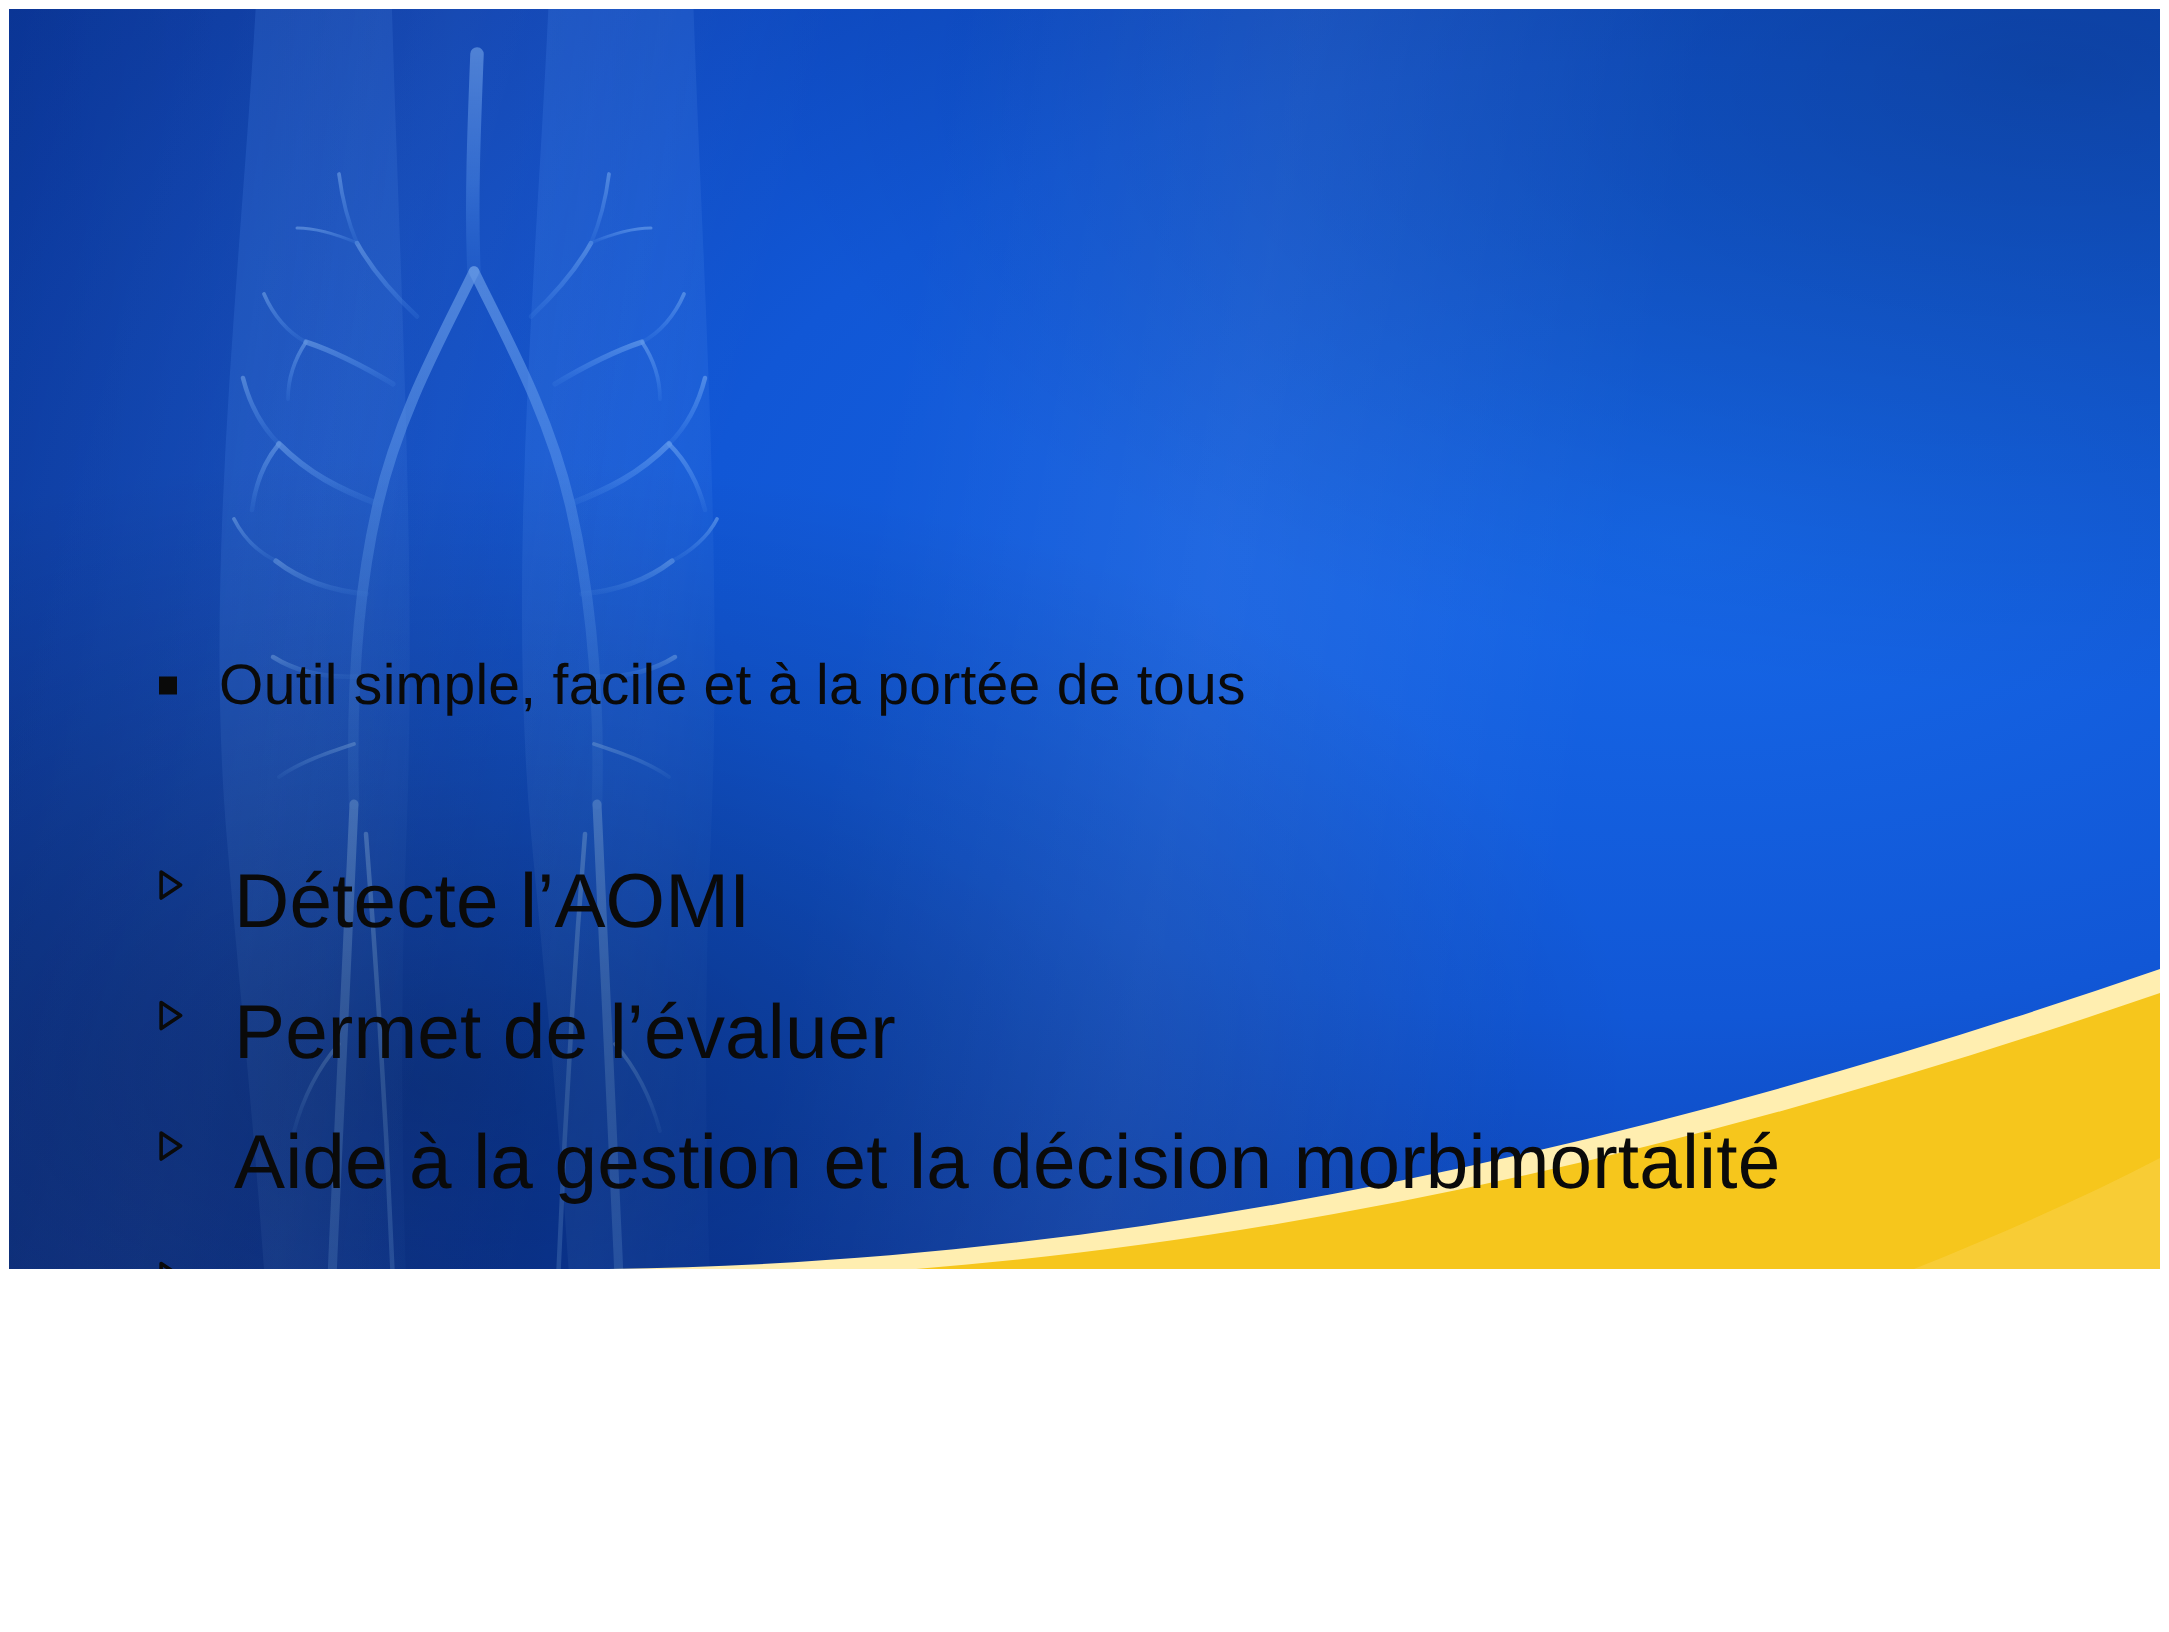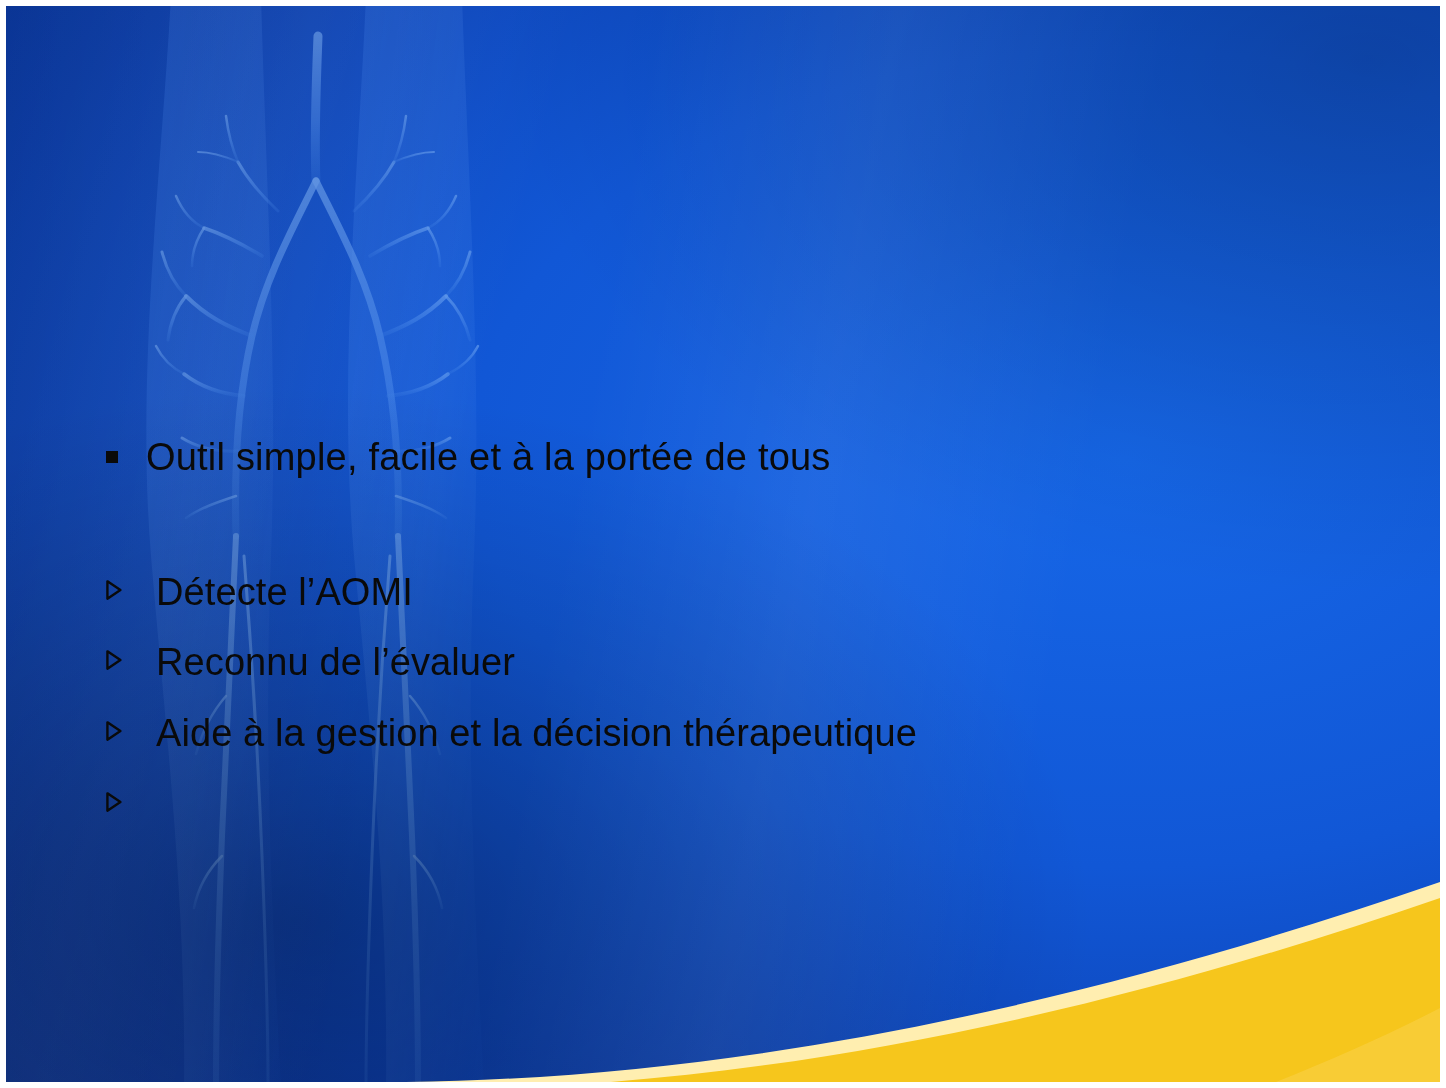--- a/index.html
+++ b/index.html
@@ -22,21 +22,21 @@
     box-sizing: border-box;
     background: #ffffff;
     overflow: hidden;
   }
 
   .slide-canvas {
     position: absolute;
     left: 6px;
     top: 6px;
     width: 1434px;
-    height: 1076px;
+    height: 840px;
     overflow: hidden;
     background:
       radial-gradient(120% 100% at 78% 42%, #1667e8 0%, #1157d6 38%, #0c3fae 70%, #0a2f8c 100%),
       linear-gradient(120deg, #0a2f8f 0%, #1056cf 45%, #1b6ef2 100%);
   }
 
   
   .sheen {
     position: absolute;
     inset: 0;
@@ -106,21 +106,21 @@
     top: 15px;
     width: 12px;
     height: 12px;
     background: #0a0a0a;
   }
 
   .arrow-item {
     position: relative;
     margin: 0 0 22px 0;
     padding-left: 68px;
-    font-size: 38px;
+    font-size: 51px;
     line-height: 1.28;
     letter-spacing: 0.1px;
     color: #0a0a0a;
     max-width: 1270px;
   }
   .arrow-item .marker {
     position: absolute;
     left: 18px;
     top: 9px;
     width: 26px;
@@ -228,30 +228,30 @@
         </span>
         <span>Détecte l’AOMI</span>
       </div>
 
       <div class="arrow-item indent-text">
         <span class="marker">
           <svg viewBox="0 0 24 24" xmlns="http://www.w3.org/2000/svg" aria-hidden="true">
             <path d="M5 4 L17 12 L5 20 Z" fill="none" stroke="currentColor" stroke-width="2.2" stroke-linejoin="round"></path>
           </svg>
         </span>
-        <span>Reconnu de l’évaluer</span>
+        <span>Permet de l’évaluer</span>
       </div>
 
       <div class="arrow-item indent-text">
         <span class="marker">
           <svg viewBox="0 0 24 24" xmlns="http://www.w3.org/2000/svg" aria-hidden="true">
             <path d="M5 4 L17 12 L5 20 Z" fill="none" stroke="currentColor" stroke-width="2.2" stroke-linejoin="round"></path>
           </svg>
         </span>
-        <span>Aide à la gestion et la décision thérapeutique</span>
+        <span>Aide à la gestion et la décision morbimortalité</span>
       </div>
 
       <div class="arrow-item wrap">
         <span class="marker">
           <svg viewBox="0 0 24 24" xmlns="http://www.w3.org/2000/svg" aria-hidden="true">
             <path d="M5 4 L17 12 L5 20 Z" fill="none" stroke="currentColor" stroke-width="2.2" stroke-linejoin="round"></path>
           </svg>
         </span>
       </div>
 

